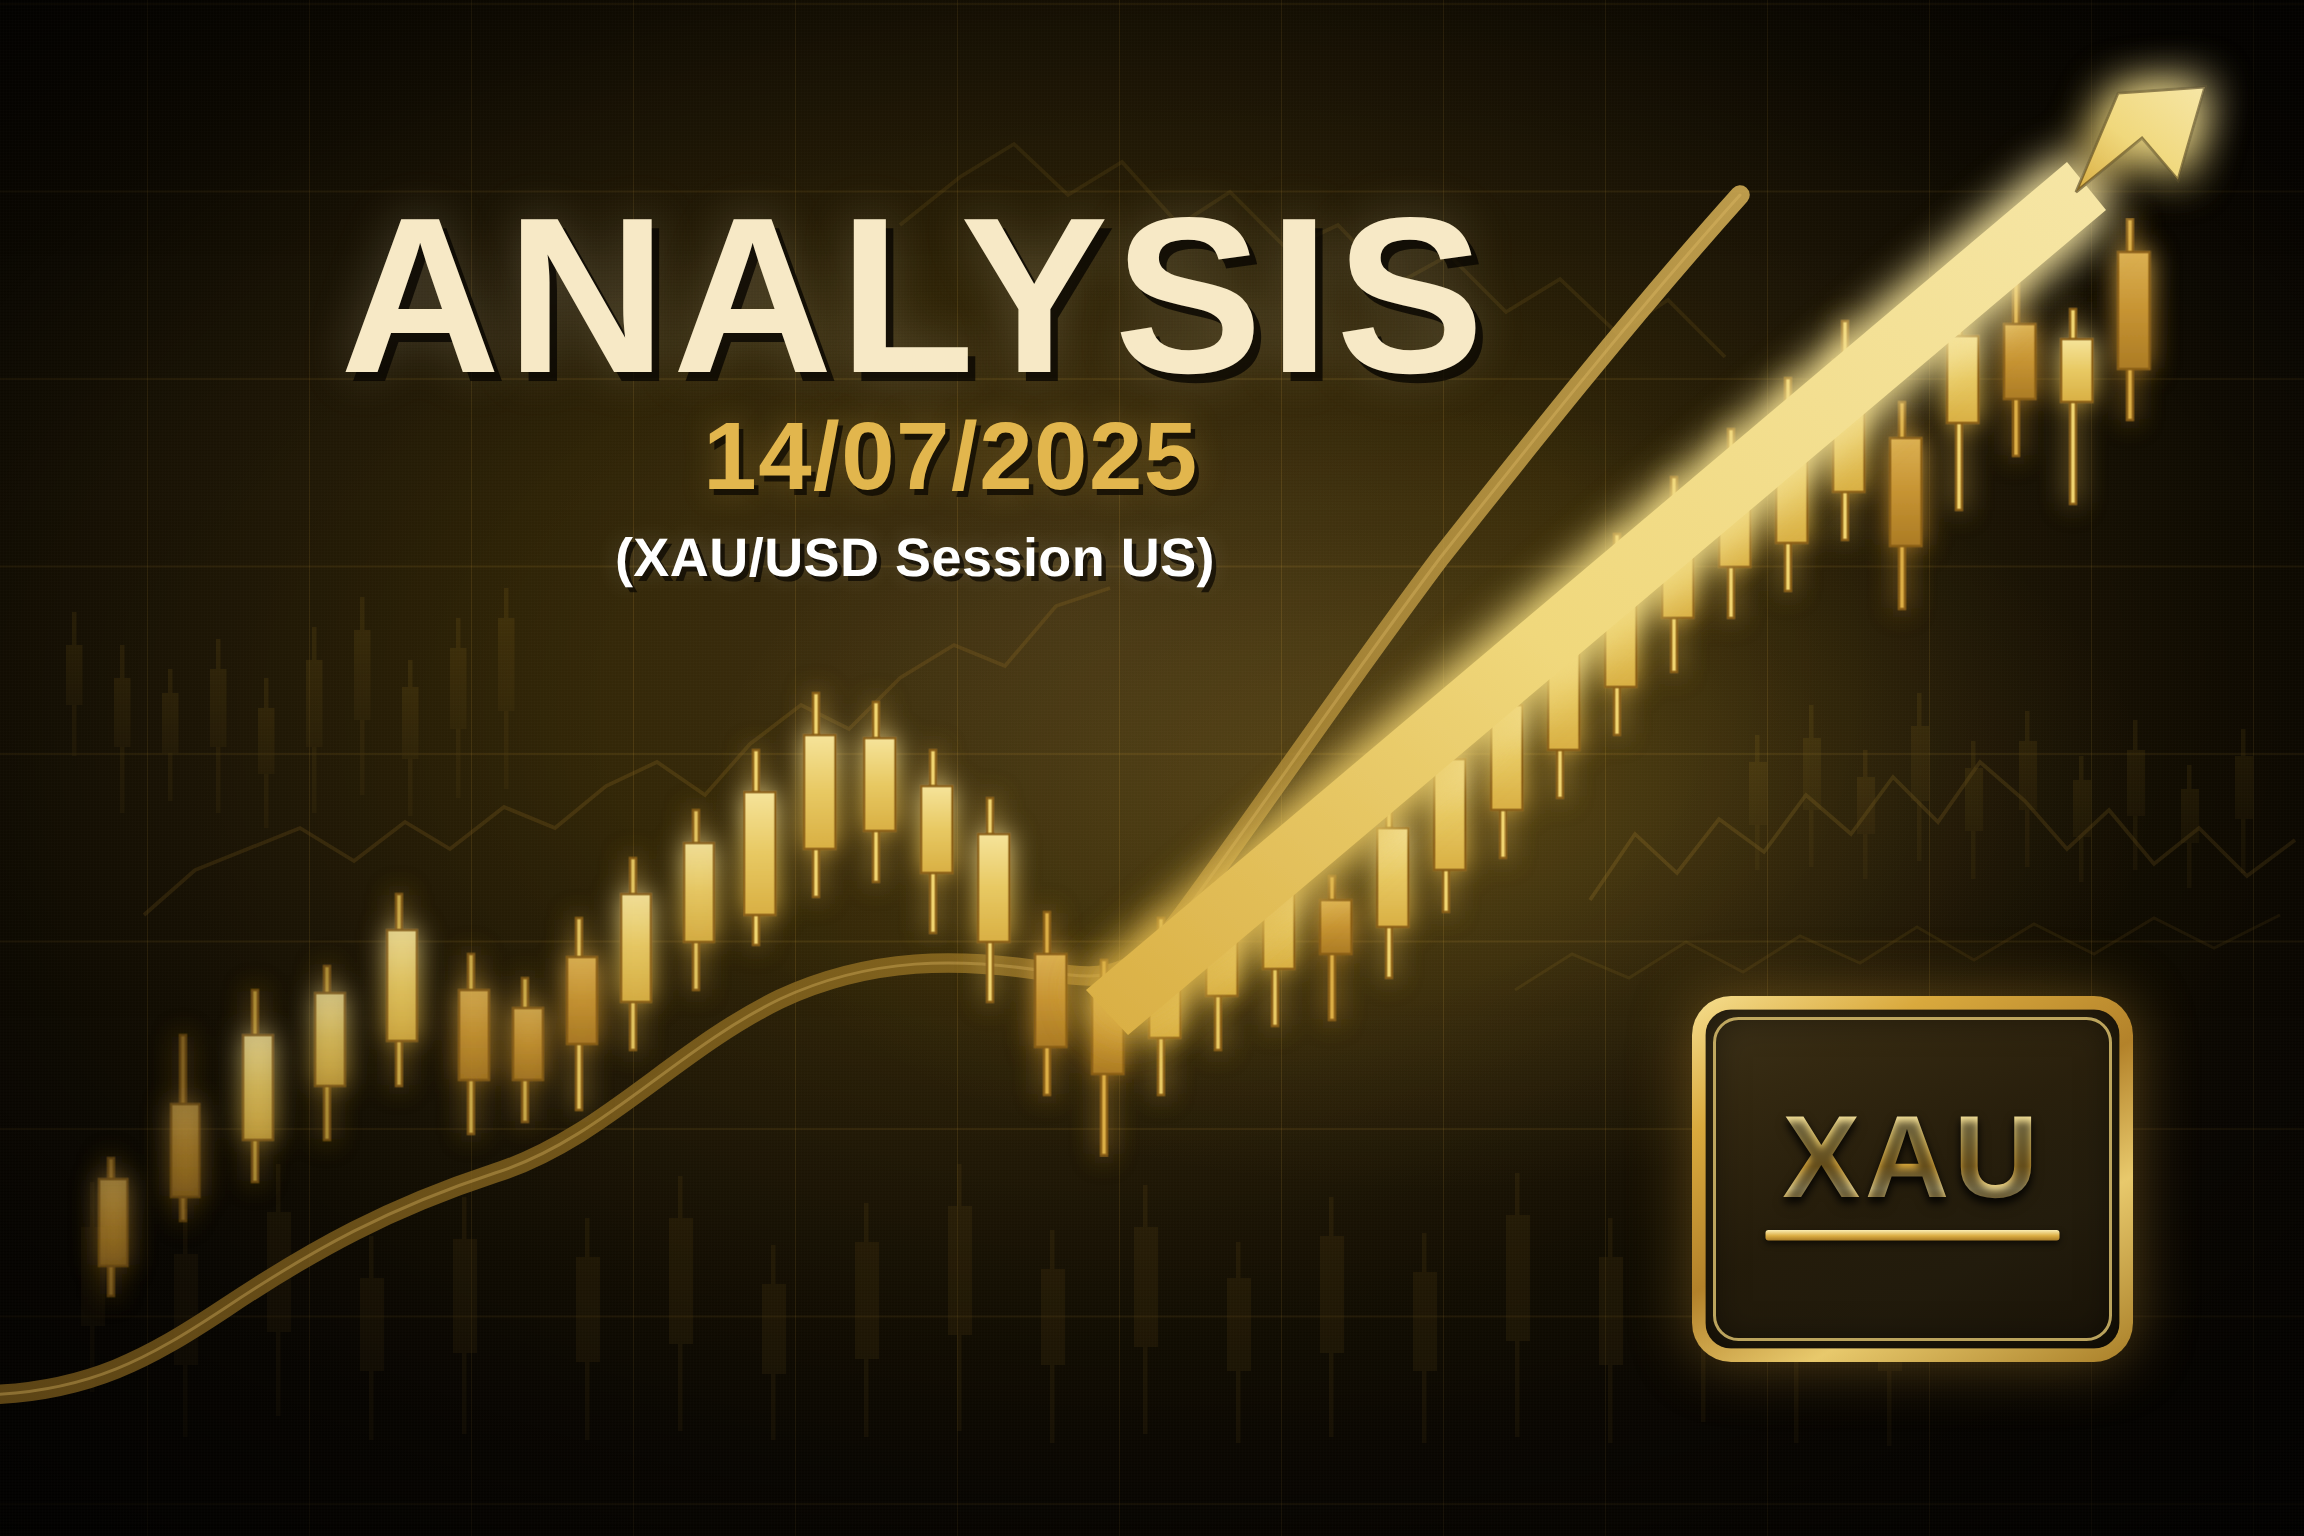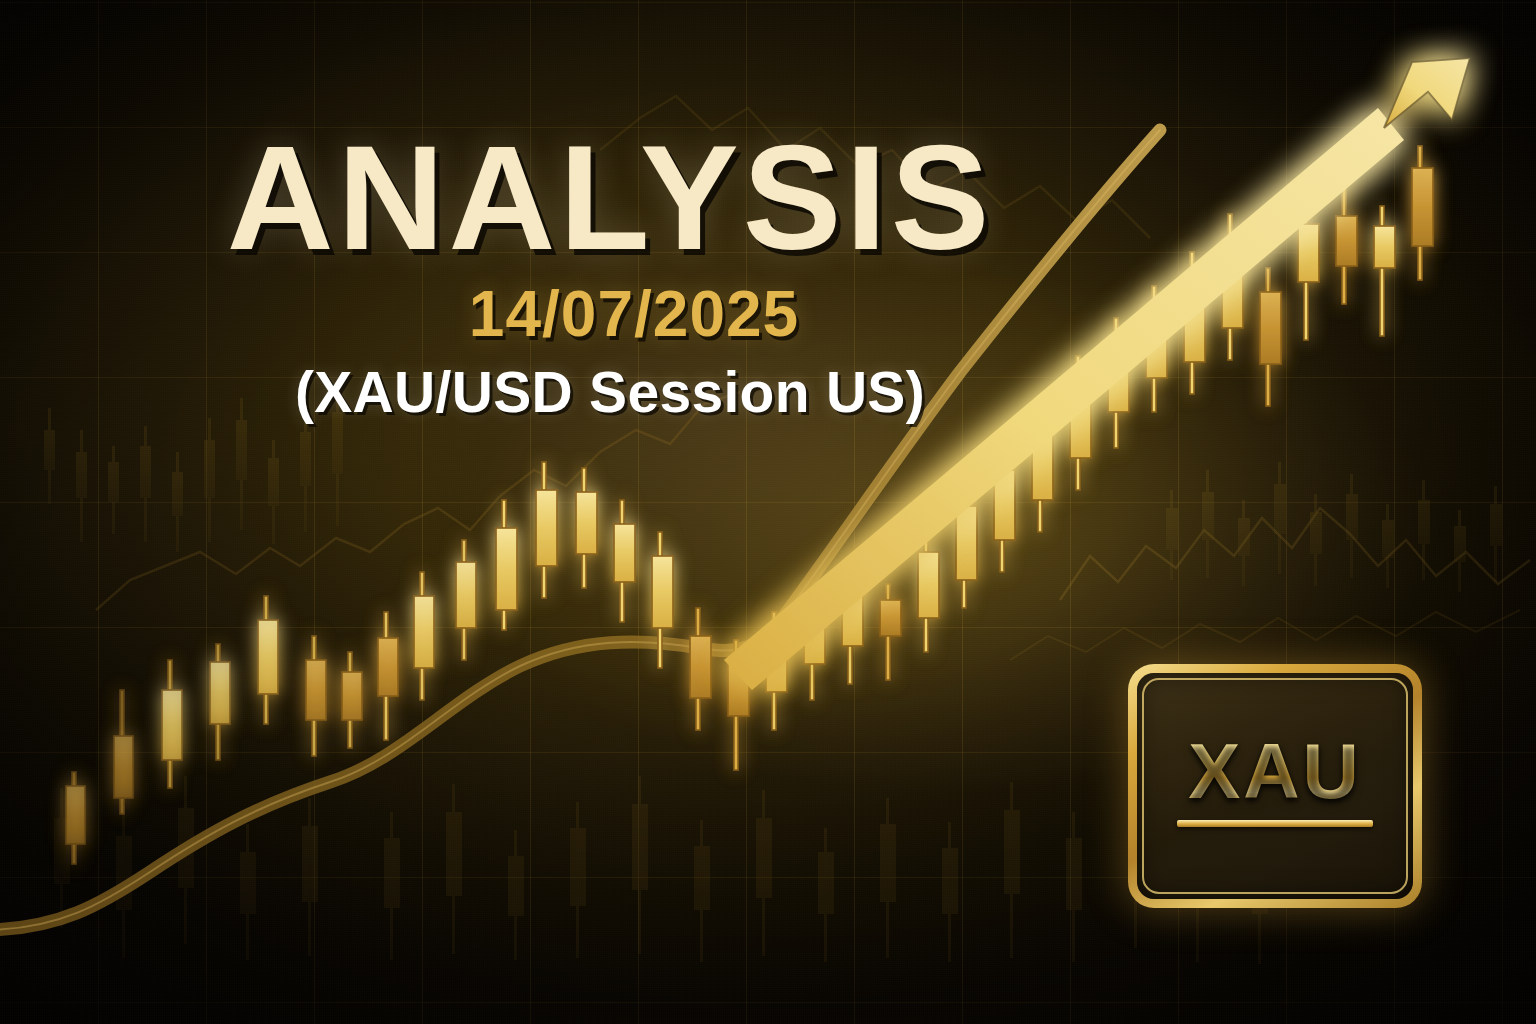--- a/index.html
+++ b/index.html
@@ -49,29 +49,29 @@
   .titles{
     position:absolute;left:0;top:124px;width:1220px;
     text-align:center;z-index:12;
   }
   .t-main{
     font-size:148px;font-weight:bold;letter-spacing:4px;line-height:1;
     color:#f7e9c6;
     text-shadow:5px 6px 0 rgba(8,5,1,.78), 0 0 34px rgba(247,233,198,.22);
   }
   .t-date{
-    margin-top:10px;
+    margin-top:0;
     font-size:64px;font-weight:bold;letter-spacing:1px;line-height:1;
     color:#e2b64d;
     text-shadow:3px 4px 0 rgba(8,5,1,.72), 0 0 22px rgba(226,182,77,.30);
     padding-left:48px;
   }
   .t-sub{
     margin-top:18px;
-    font-size:57px;font-weight:bold;letter-spacing:.3px;line-height:1;
+    font-size:36px;font-weight:bold;letter-spacing:.3px;line-height:1;
     color:#ffffff;
     text-shadow:3px 3px 0 rgba(8,5,1,.70), 0 0 16px rgba(255,255,255,.18);
   }
 
   
   .logo{
     position:absolute;left:1128px;top:664px;width:294px;height:244px;z-index:14;
     border-radius:26px;
     border:9px solid transparent;
     background:

